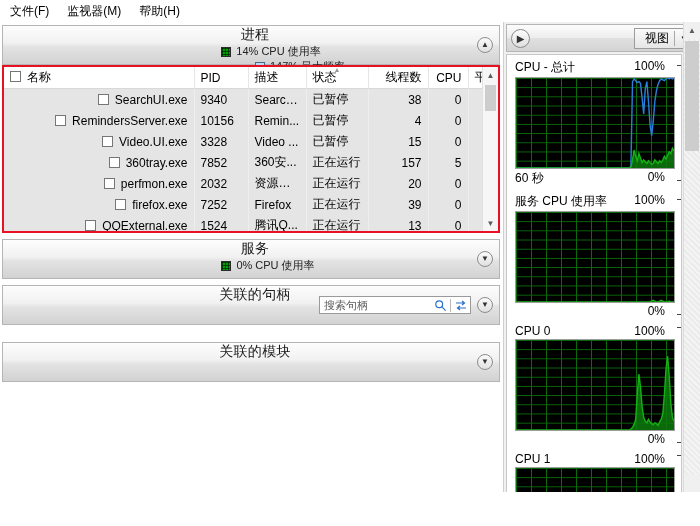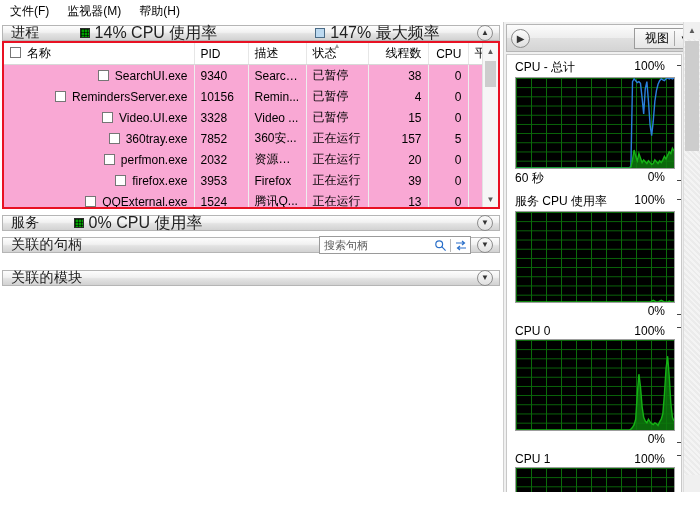--- a/index.html
+++ b/index.html
@@ -52,27 +52,27 @@
   
   .body { position: relative; height: 470px; display: flex; }
   .left { width: 503px; position: relative; background:#fff; padding: 0 3px 0 2px; }
   .right {
     width: 197px; position: relative; background: #f0f0f0;
     border-left: 1px solid #cfcfcf;
   }
 
   
   .sect-head {
-    height: 16px; margin-top: 3px;
+    height: 40px; margin-top: 3px;
     background: linear-gradient(to bottom, #fdfdfd 0%, #f1f1f1 45%, #e3e3e3 55%, #d2d2d2 100%);
     border: 1px solid #b5b5b5;
-    display: flex; align-items: center; position: relative;
+    display: flex; align-items: center; position: relative; flex-direction: column;
   }
   .sect-title { font-size: 14px; padding-left: 8px; color:#1a1a1a; letter-spacing: .3px; }
-  .sect-meta { display:flex; align-items:center; font-size: 16px; color:#222; }
+  .sect-meta { display:flex; align-items:center; font-size: 11px; color:#222; }
   .sect-meta .sq { width: 10px; height: 10px; margin-right: 5px; flex:0 0 auto; }
   .sq-green {
     background: #00a000;
     background-image:
       linear-gradient(to right, rgba(0,0,0,.55) 1px, transparent 1px),
       linear-gradient(to bottom, rgba(0,0,0,.55) 1px, transparent 1px);
     background-size: 3px 3px;
     border: 1px solid #2b2b2b;
   }
   .sq-blue { background: #bcd9f0; border: 1px solid #4a6b86; }
@@ -81,21 +81,21 @@
     width: 16px; height: 16px; border-radius: 50%;
     background: linear-gradient(to bottom,#fbfbfb,#e0e0e0);
     border: 1px solid #8d8d8d;
     display:flex; align-items:center; justify-content:center;
     font-size: 8px; color:#333; line-height:1;
   }
 
   
   .table-wrap {
     position: relative; border: 2px solid #e81123;
-    height: 168px; background: #f9a8d4; display: flex;
+    height: 168px; background: #e5e5e5; display: flex;
   }
   .table-scroll { flex: 1 1 auto; overflow: hidden; }
   table.proc { width: 100%; border-collapse: collapse; table-layout: fixed; }
   table.proc th, table.proc td {
     font-size: 12px; font-weight: normal; text-align: left;
     padding: 2px 6px; height: 21px; white-space: nowrap;
     overflow: hidden; text-overflow: ellipsis;
   }
   table.proc thead th {
     background: #fff; border-bottom: 1px solid #d8d8d8;
@@ -300,21 +300,21 @@
                   <td class="name"><span class="cb"></span><span>perfmon.exe</span></td>
                   <td>2032</td>
                   <td>资源和...</td>
                   <td>正在运行</td>
                   <td class="num">20</td>
                   <td class="num">0</td>
                   <td class="num">1.12</td>
                 </tr>
                 <tr>
                   <td class="name"><span class="cb"></span><span>firefox.exe</span></td>
-                  <td>3953</td>
+                  <td>7252</td>
                   <td>Firefox</td>
                   <td>正在运行</td>
                   <td class="num">39</td>
                   <td class="num">0</td>
                   <td class="num">0.42</td>
                 </tr>
                 <tr>
                   <td class="name"><span class="cb"></span><span>QQExternal.exe</span></td>
                   <td>1524</td>
                   <td>腾讯Q...</td>

